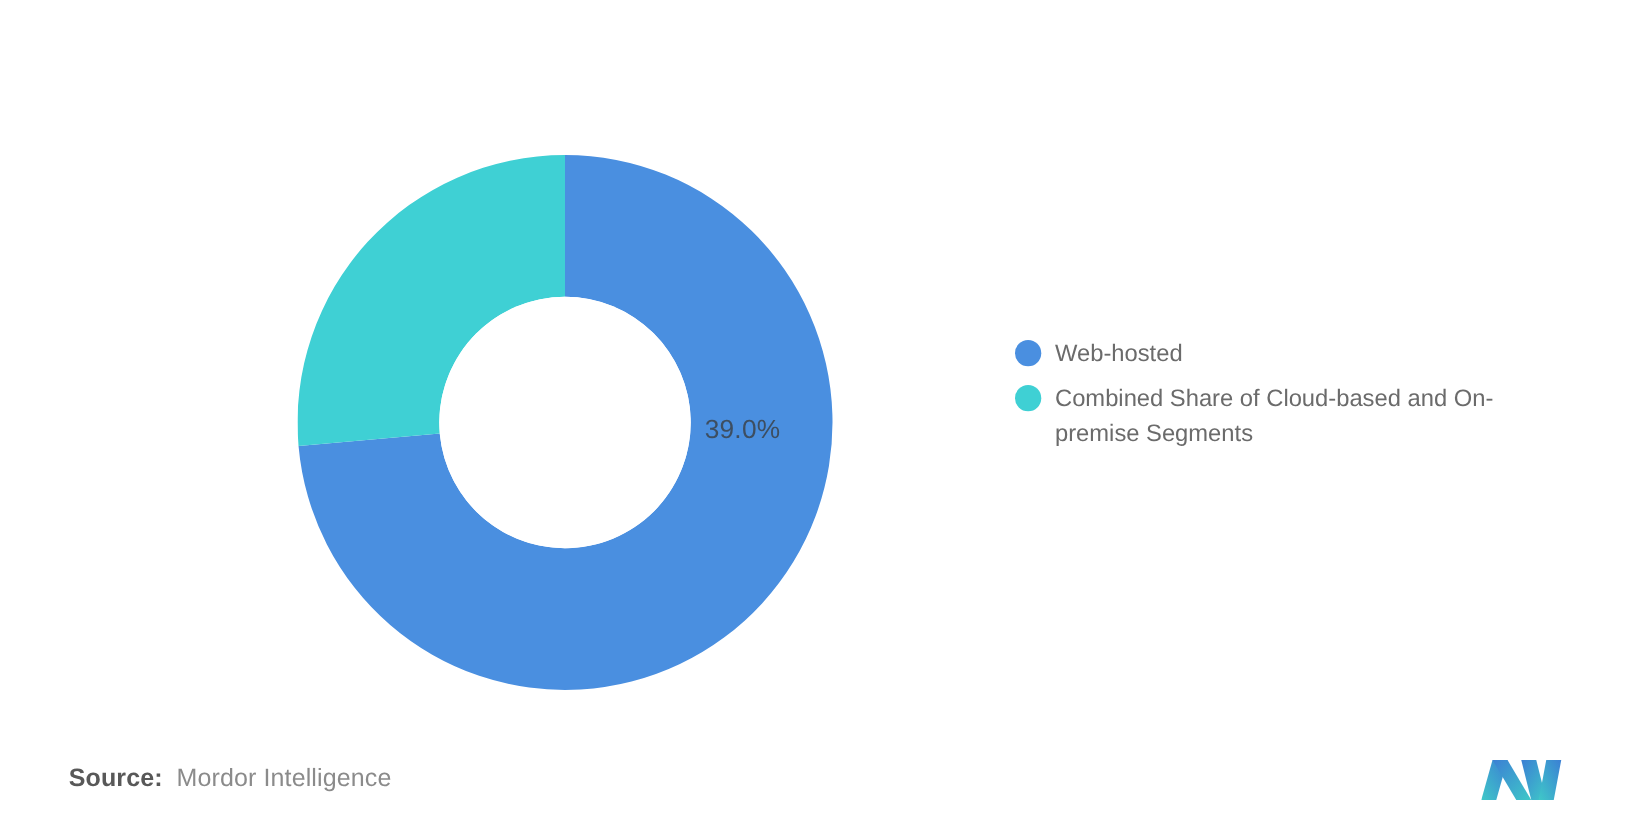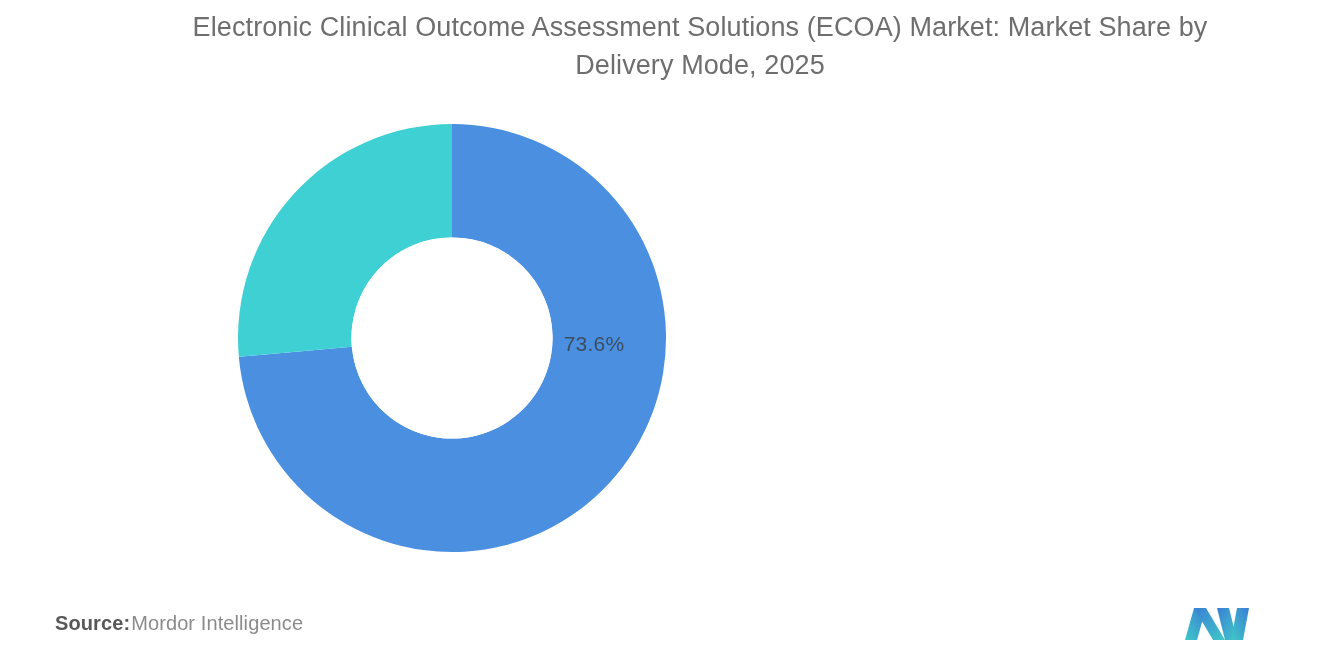--- a/index.html
+++ b/index.html
@@ -108,21 +108,21 @@
   .source-label {
     font-size: 20px;
     font-weight: 700;
     color: #585858;
     letter-spacing: 0.1px;
   }
   .source-value {
     font-size: 20px;
     font-weight: 300;
     color: #8b8b8b;
-    margin-left: 1px;
+    margin-left: 11px;
     letter-spacing: 0.1px;
   }
 
   .brand-logo {
     position: absolute;
     left: 1185px;
     top: 598px;
     width: 68px;
     height: 42px;
   }
@@ -130,35 +130,47 @@
     display: block;
     width: 68px;
     height: 42px;
   }
 </style>
 </head>
 <body>
 
 <div id="figure">
 
-  <div class="chart-title">Electronic Clinical Outcome Assessment Solutions (ECOA) Market: Market Share by Delivery Mode, 2025</div>
 
   <div class="plot-area">
     <svg class="donut-svg" viewBox="0 0 430 440">
 
       <path fill="#4a8fe0" d="M 214.00 6.00 A 214 214 0 1 1 0.83 238.80 L 113.81 228.84 A 100.58 100.58 0 1 0 214.00 119.42 Z"></path>
 
       <path fill="#3fd0d4" d="M 0.83 238.80 A 214 214 0 0 1 214.00 6.00 L 214.00 119.42 A 100.58 100.58 0 0 0 113.81 228.84 Z"></path>
 
       <circle cx="214" cy="220" r="100.58" fill="#ffffff"></circle>
     </svg>
 
-    <div class="slice-value-label">73.6%</div>
-  </div>
-
+    <div class="slice-value-label">39.0%</div>
+  </div>
+
+  <div class="legend">
+
+    <div class="legend-item">
+      <span class="legend-swatch" style="background:#4a8fe0"></span>
+      <span class="legend-label">Web-hosted</span>
+    </div>
+
+    <div class="legend-item">
+      <span class="legend-swatch" style="background:#3fd0d4"></span>
+      <span class="legend-label">Combined Share of Cloud-based and On-premise Segments</span>
+    </div>
+
+  </div>
 
   <div class="source-line">
     <span class="source-label">Source:</span>
     <span class="source-value">Mordor Intelligence</span>
   </div>
 
   <div class="brand-logo">
     <svg viewBox="0 0 68 42">
       <defs>
         <linearGradient id="miGradA" x1="0" y1="1" x2="1" y2="0">

